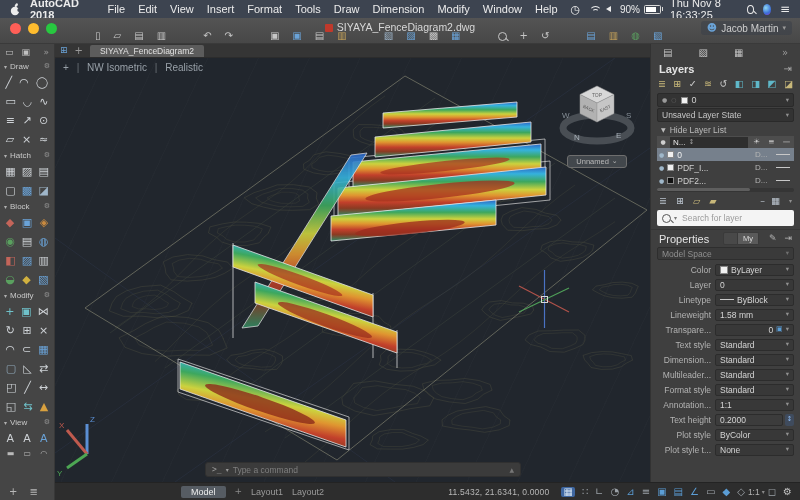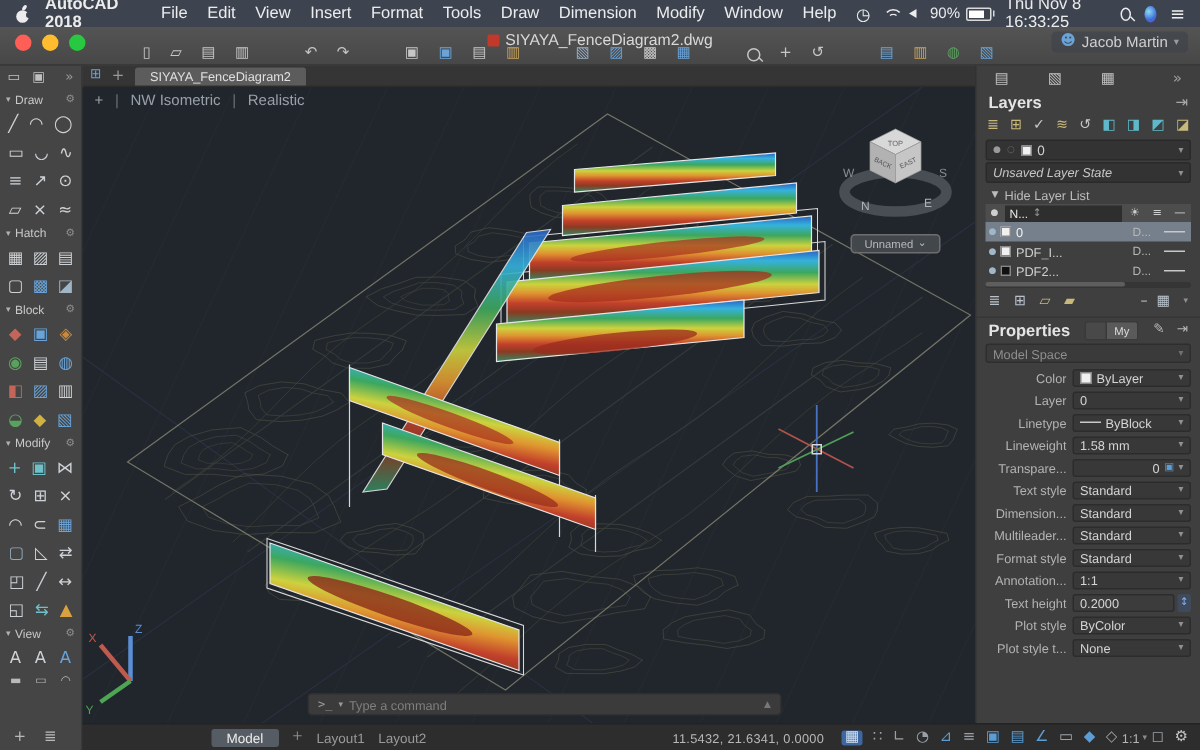--- a/index.html
+++ b/index.html
@@ -91,41 +91,41 @@
   .scrollstrip{height:4px;margin:1px 6px;background:#353535;border-radius:2px;}
   .scrollstrip i{display:block;width:68%;height:3px;background:#5e5e5e;border-radius:2px;}
   .lfoot{height:15px;display:flex;align-items:center;padding:0 8px;gap:9px;font-size:9.5px;color:#b9c2cc;}
   .lfoot .sp{flex:1;}
   .searchbox{margin:2px 6px;height:16px;background:#f4f4f4;border-radius:2px;display:flex;align-items:center;padding:0 5px;gap:3px;}
   .searchbox .mag{color:#555;}
   .searchbox .car{font-size:6px;color:#777;}
   .searchbox input{flex:1;border:0;background:transparent;font-size:8.5px;color:#444;outline:none;font-family:"Liberation Sans",sans-serif;min-width:0;}
   .searchbox input::placeholder{color:#9a9a9a;}
   .props-h{border-top:1px solid #363636;margin-top:3px;height:17px;display:flex;align-items:center;padding:0 8px;gap:4px;}
-  .props-h .t{font-weight:bold;font-size:11px;color:#e4e4e4;}
+  .props-h .t{font-weight:normal;font-size:11px;color:#e4e4e4;}
   .seg{margin-left:auto;display:flex;}
   .seg .s1{width:13px;height:11px;background:#494949;border:1px solid #3a3a3a;border-radius:2px 0 0 2px;}
   .seg .s2{min-width:16px;height:11px;background:#5a5a5a;border:1px solid #3a3a3a;border-left:0;border-radius:0 2px 2px 0;color:#ddd;font-size:7.5px;display:flex;align-items:center;justify-content:center;padding:0 2px;}
   .props-h .hic{color:#b5b5b5;font-size:9px;margin-left:3px;}
   .space-field{margin:0 6px 2px;height:13px;background:#3a3a3a;border:1px solid #2e2e2e;border-radius:2px;display:flex;align-items:center;padding:0 4px;box-sizing:border-box;color:#8f8f8f;font-size:8.5px;}
   .space-field .car{margin-left:auto;color:#707070;font-size:6.5px;}
   .prow{height:15px;display:flex;align-items:center;padding:0 6px 0 2px;}
   .prow .lab{width:58px;text-align:right;font-size:8.5px;color:#b3b3b3;margin-right:4px;white-space:nowrap;overflow:hidden;}
   .pfield{flex:1;height:12px;background:#383838;border:1px solid #2c2c2c;border-radius:2px;display:flex;align-items:center;padding:0 4px;gap:3px;box-sizing:border-box;min-width:0;}
   .pfield.inp{background:#3c3c3c;}
   .pfield .val{font-size:8.5px;color:#d5d5d5;white-space:nowrap;}
   .pfield .sp{flex:1;}
   .pfield .car{color:#919191;font-size:6.5px;}
   .pfield .lsw{width:6px;height:6px;background:#f0f0f0;border:1px solid #888;}
   .pfield .lln{width:14px;border-top:1px solid #c9c9c9;}
   .pfield .chip{color:#5b9dd5;font-size:7px;}
   .stepper{width:9px;height:12px;background:#3f4b5d;border-radius:2px;color:#8ab4e8;font-size:7px;display:flex;align-items:center;justify-content:center;margin-left:2px;}
   
   .statusbar{position:absolute;top:482px;left:55px;width:745px;height:18px;background:#2d2d2d;border-top:1px solid #232323;display:flex;align-items:center;box-sizing:border-box;padding:0 8px;color:#9aa0a6;font-size:9px;}
-  .mtabs{margin-left:78px;display:flex;align-items:center;gap:9px;}
+  .mtabs{margin-left:118px;display:flex;align-items:center;gap:9px;}
   .stab{color:#9a9a9a;}
   .stab.active{background:#565c63;color:#eee;padding:1px 10px;border-radius:2px;}
   .stab-plus{color:#8a8a8a;}
   .sb-spacer{flex:1;}
   .sb-coords{font-size:8.5px;color:#b8b8b8;margin-right:12px;letter-spacing:.2px;}
   .sb-icons{display:flex;align-items:center;gap:7px;font-size:10px;}
   .sb-ic{line-height:1;}
   .sb-ic.bg{padding:0 2px;border-radius:2px;}
   .sb-scale{display:flex;align-items:center;gap:2px;color:#b5b5b5;font-size:8.5px;margin:0 3px;}
   .sb-scale .car{font-size:6px;color:#8a8a8a;}
@@ -540,21 +540,21 @@
 
     <div class="fieldrow">
       <span class="ico" style="font-size:6px;color:#9a9a9a;">●</span>
       <span class="ico" style="font-size:6px;color:#666;">○</span>
       <span class="sw" style="background:#f2f2f2;"></span>
       <span style="color:#d0d0d0;">0</span>
       <span class="car ico">▾</span>
     </div>
 
     <div class="fieldrow">
-      <span style="color:#c6c6c6;font-size:8.5px;font-style:italic;">Unsaved Layer State</span>
+      <span style="color:#c6c6c6;font-size:8.5px;">Unsaved Layer State</span>
       <span class="car ico">▾</span>
     </div>
 
     <div class="hide-list">
       <span class="d ico">▼</span>
       <span>Hide Layer List</span>
     </div>
 
     <div class="ltable">
       <div class="lt-head">
@@ -609,20 +609,25 @@
           <span class="ico" style="color: rgb(200, 184, 122);">▰</span>
         </span>
       <span class="sp"></span>
       <span id="lfoot-right" style="display:flex;gap:6px;align-items:center;">
           <span class="ico">–</span>
           <span class="ico">▦</span>
         </span>
       <span class="car ico" style="font-size:6px;color:#909090;">▾</span>
     </div>
 
+    <div class="searchbox">
+      <span class="mag"></span>
+      <span class="car ico">▾</span>
+      <input placeholder="Search for layer" style="">
+    </div>
 
     <div class="props-h">
       <span class="t">Properties</span>
       <span class="seg">
         <span class="s1"></span>
         <span class="s2">My</span>
       </span>
       <span id="props-hicons" style="display:flex;gap:5px;margin-left:3px;">
           <span class="ico hic">✎</span>
           <span class="ico hic">⇥</span>

